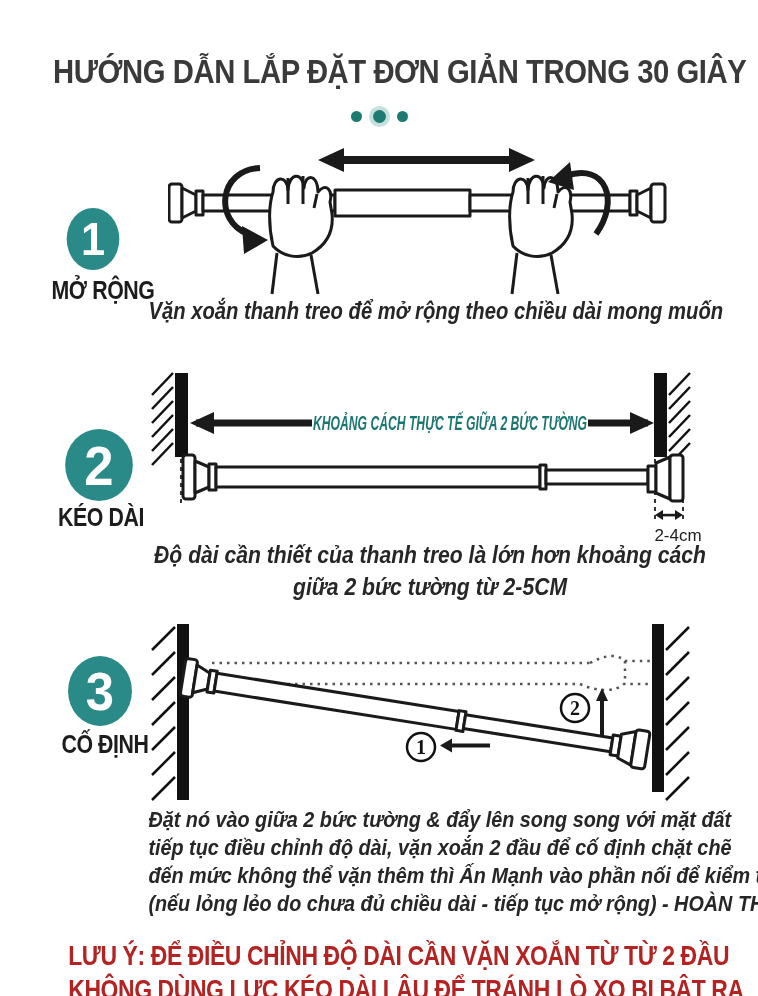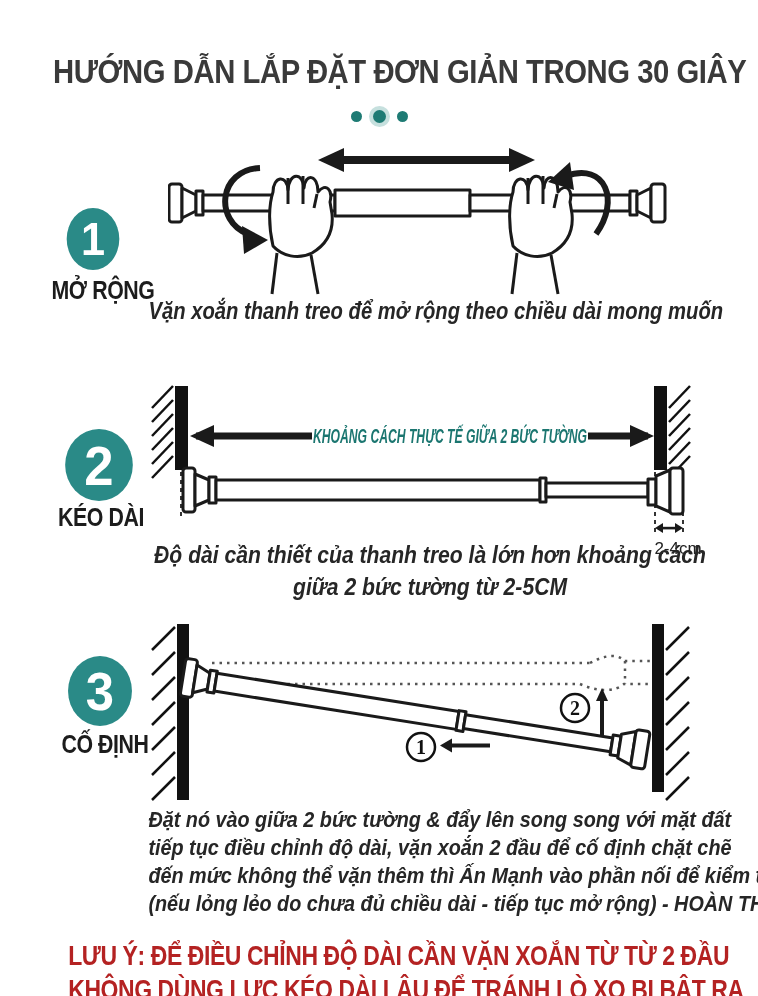--- a/index.html
+++ b/index.html
@@ -118,21 +118,21 @@
     </svg>
   </div>
 
   <div class="caption-line" style="top:270px;font-size:23px;">Vặn xoắn thanh treo để mở rộng theo chiều dài mong muốn</div>
 
   <div class="badge" style="left:63px;top:401px;width:72px;height:72px;font-size:56px;">
     <span>2</span>
   </div>
   <div class="step-label" style="left:21px;top:474px;">KÉO DÀI</div>
 
-  <div class="illu" style="left:150px;top:352px;text-align:right;">
+  <div class="illu" style="left:150px;top:339px;text-align:right;">
     <svg width="604" height="192" viewBox="0 0 604 192">
 
       <g fill="#111111" stroke="#111111" stroke-width="2.5">
         <rect x="25" y="6" width="13" height="84" stroke="none"></rect>
         <line x1="2" y1="28" x2="23" y2="6"></line>
           <line x1="2" y1="42" x2="23" y2="20"></line>
         <line x1="2" y1="56" x2="23" y2="34"></line>
           <line x1="2" y1="70" x2="23" y2="48"></line>
         <line x1="2" y1="84" x2="23" y2="62"></line>
           <line x1="2" y1="98" x2="23" y2="76"></line>

